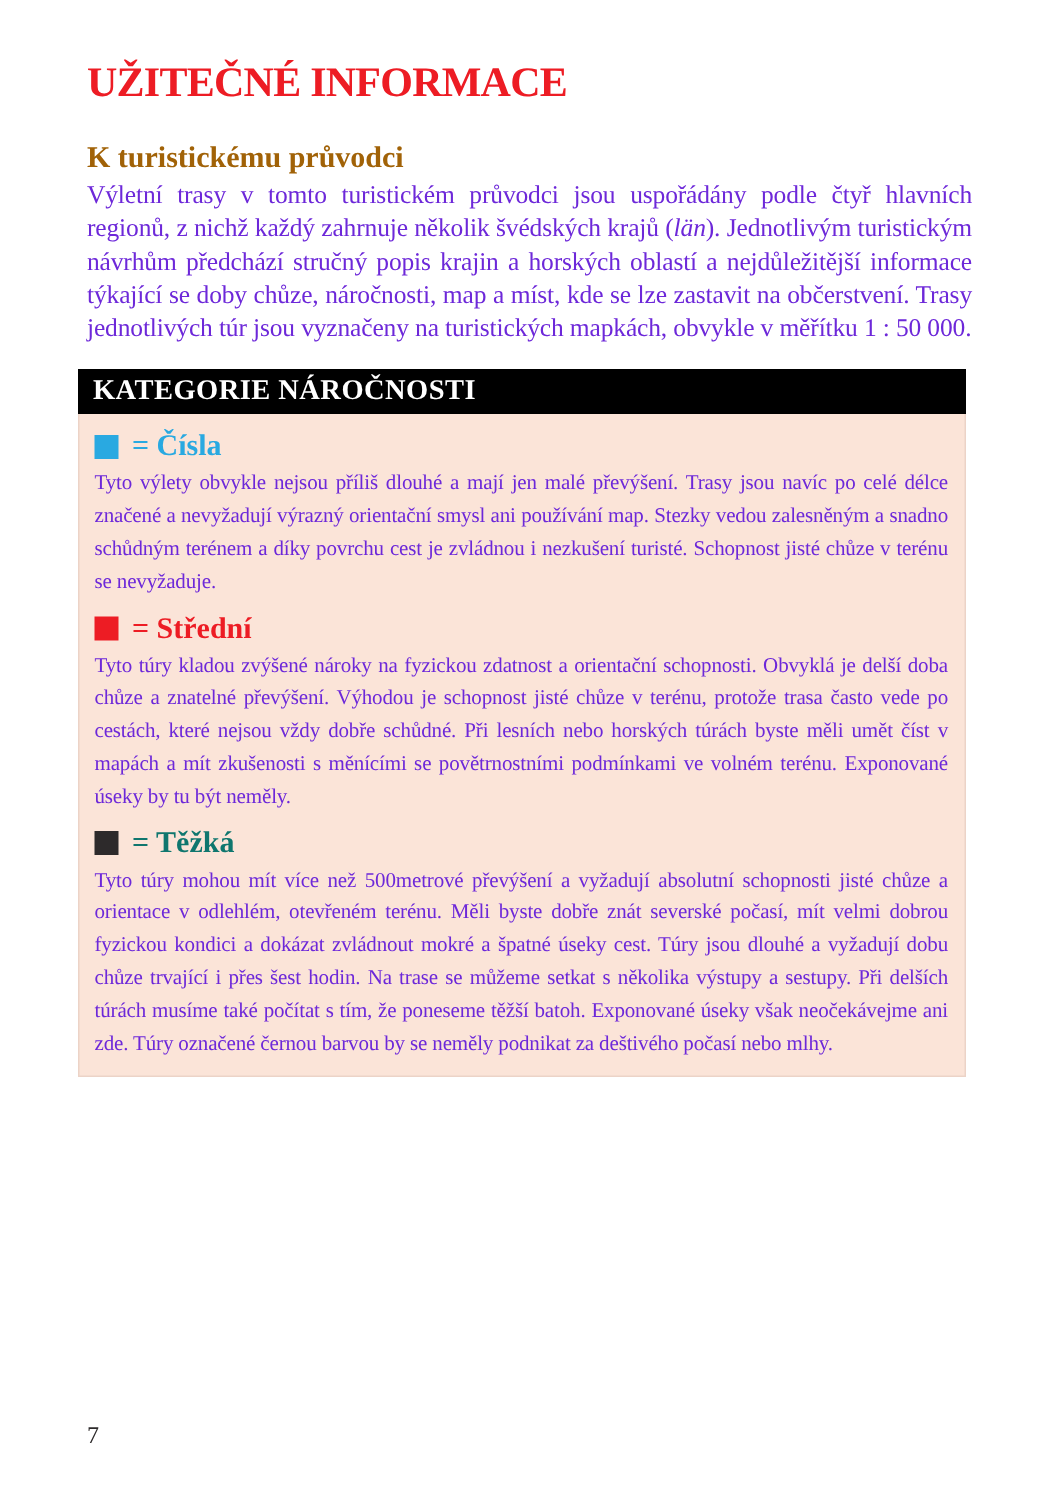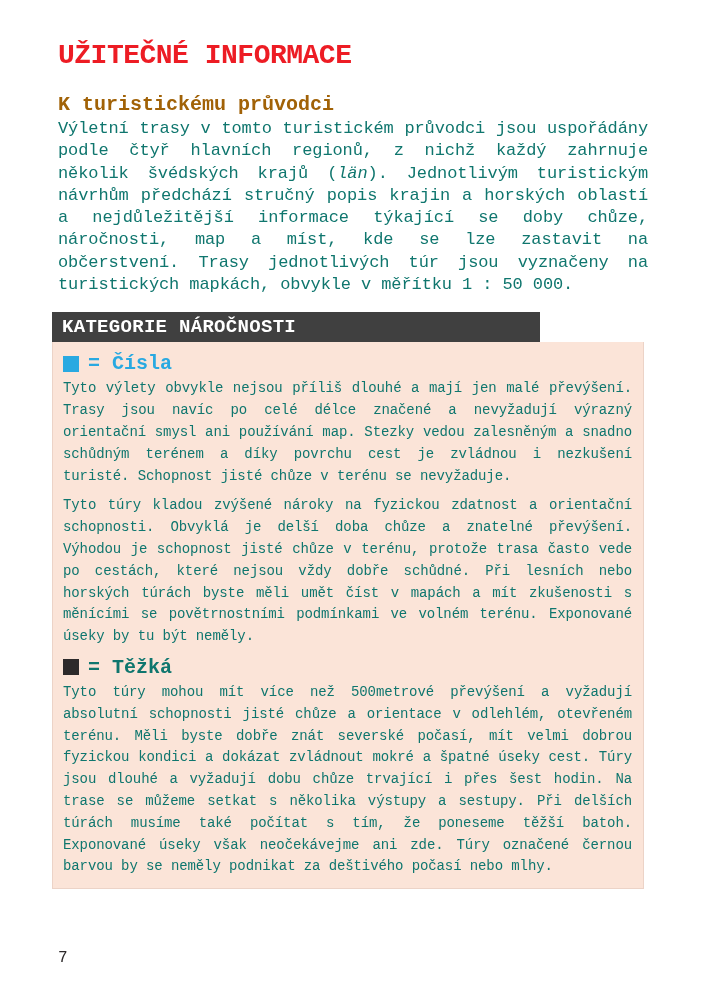--- a/index.html
+++ b/index.html
@@ -6,21 +6,21 @@
     margin: 0;
     padding: 0;
     background: #ffffff;
   }
   .page {
     position: relative;
     width: 706px;
     height: 1000px;
     background: #ffffff;
     overflow: hidden;
-    font-family: Liberation Mono, monospace;
+    font-family: Liberation Serif, serif;
     color: #3f3b3c;
   }
   .content {
     position: absolute;
     left: 58px;
     top: 40px;
     width: 590px;
   }
   .page-title {
     margin: 0 0 22px 0;
@@ -34,34 +34,34 @@
     font-size: 20px;
     font-weight: bold;
     color: #a16207;
   }
   .body-text {
     margin: 0;
     font-size: 17px;
     line-height: 22.3px;
     letter-spacing: -0.1px;
     text-align: justify;
-    color: #0f766e;
+    color: #6d28d9;
   }
   .indent {
     text-indent: 14px;
   }
   .em {
     font-style: italic;
   }
   .banner {
     margin: 16px 0 0 -6px;
-    width: 488px;
+    width: 592px;
     height: 30px;
     line-height: 30px;
-    background: #404040;
+    background: #000000;
     color: #ffffff;
     font-size: 19px;
     font-weight: bold;
     letter-spacing: 0.3px;
     padding-left: 10px;
     box-sizing: border-box;
   }
   .categories-box {
     margin-left: -6px;
     width: 592px;
@@ -123,20 +123,24 @@
 
       <div class="section">
         <div class="section-heading">
           <span class="square" style="background-color: rgb(41, 169, 225);"></span>
           <span style="color: rgb(41, 169, 225);">= Čísla</span>
         </div>
         <p class="body-text section-text">Tyto výlety obvykle nejsou příliš dlouhé a mají jen malé převýšení. Trasy jsou navíc po celé délce značené a nevyžadují výrazný orientační smysl ani používání map. Stezky vedou zalesněným a snadno schůdným terénem a díky povrchu cest je zvládnou i nezkušení turisté. Schopnost jisté chůze v terénu se nevyžaduje.</p>
       </div>
 
       <div class="section">
+        <div class="section-heading">
+          <span class="square" style="background-color: rgb(237, 28, 36);"></span>
+          <span style="color: rgb(237, 28, 36);">= Střední</span>
+        </div>
         <p class="body-text section-text">Tyto túry kladou zvýšené nároky na fyzickou zdatnost a orientační schopnosti. Obvyklá je delší doba chůze a znatelné převýšení. Výhodou je schopnost jisté chůze v terénu, protože trasa často vede po cestách, které nejsou vždy dobře schůdné. Při lesních nebo horských túrách byste měli umět číst v mapách a mít zkušenosti s měnícími se povětrnostními podmínkami ve volném terénu. Exponované úseky by tu být neměly.</p>
       </div>
 
       <div class="section">
         <div class="section-heading">
           <span class="square" style="background-color: rgb(45, 42, 43);"></span>
           <span style="color: #0f766e;">= Těžká</span>
         </div>
         <p class="body-text section-text">Tyto túry mohou mít více než 500metrové převýšení a vyžadují absolutní schopnosti jisté chůze a orientace v odlehlém, otevřeném terénu. Měli byste dobře znát severské počasí, mít velmi dobrou fyzickou kondici a dokázat zvládnout mokré a špatné úseky cest. Túry jsou dlouhé a vyžadují dobu chůze trvající i přes šest hodin. Na trase se můžeme setkat s několika výstupy a sestupy. Při delších túrách musíme také počítat s tím, že poneseme těžší batoh. Exponované úseky však neočekávejme ani zde. Túry označené černou barvou by se neměly podnikat za deštivého počasí nebo mlhy.</p>
       </div>

